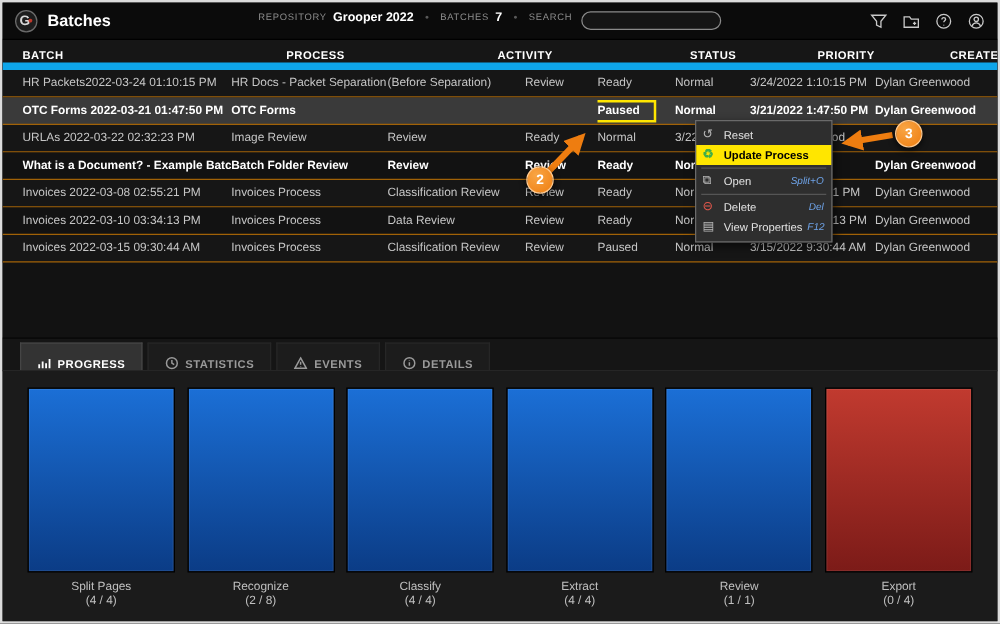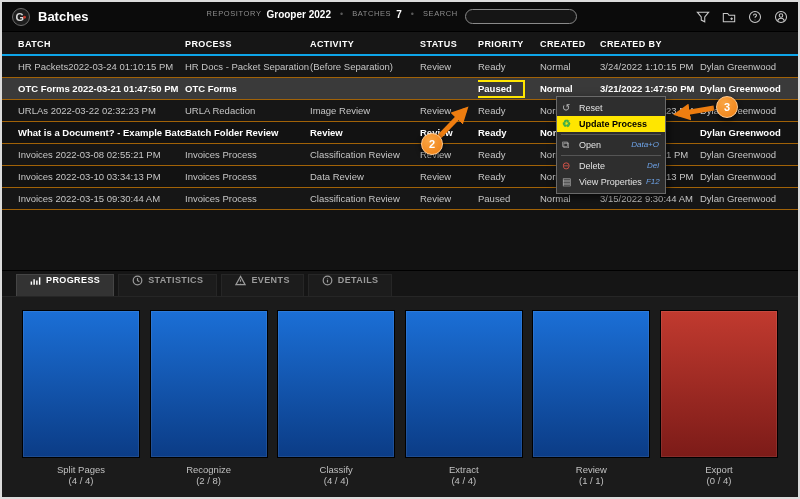--- a/index.html
+++ b/index.html
@@ -49,42 +49,42 @@
 
   
   .table-area { height: 238px; background: #121212; }
   .thead-row, .trow {
     display: grid;
     grid-template-columns: 167px 125px 110px 58px 62px 60px 100px 1fr;
     padding-left: 16px;
   }
   .thead-row {
     height: 24px; line-height: 24px;
-    background: #161616; border-bottom: 2px solid #0ea5e9;
+    background: #161616; border-bottom: 6px solid #0ea5e9; gap: 44px;
   }
   .hcell { font-size: 9px; font-weight: bold; color: #fff; letter-spacing: .4px; }
   .trow { height: 22px; line-height: 22px; font-size: 9.5px; color: #c6c6c6; border-bottom: 1px solid #a16207; }
   .trow:nth-child(odd) { background: #161616; }
   .trow:nth-child(even) { background: #121212; }
   .trow.selected { background: #3a3a3a; color: #fff; font-weight: bold; }
   .trow.bold { color: #fff; font-weight: bold; }
   .tcell { overflow: hidden; white-space: nowrap; padding-right: 6px; }
   .status-highlight {
     display: inline-block;
     border: 2px solid #ffe600;
     line-height: 14px;
     padding: 0 11px 0 9px;
     margin-left: -11px;
   }
 
   
   .bottom-panel { height: 227px; background: #1b1b1b; border-top: 1px solid #000; }
   .tab-bar { height: 26px; background: #151515; display: flex; align-items: stretch; padding-left: 14px; gap: 4px; border-bottom: 1px solid #262626; }
   .tab {
-    display: flex; align-items: flex-start; gap: 5px;
+    display: flex; align-items: flex-end; gap: 5px;
     padding: 0 13px; font-size: 9px; font-weight: bold; letter-spacing: .4px;
     color: #9a9a9a; background: #1c1c1c; border: 1px solid #262626; border-bottom: none;
     margin-top: 3px; cursor: pointer;
   }
   .tab svg { width: 11px; height: 11px; stroke: currentColor; fill: none; stroke-width: 1.3; }
   .tab.selected { background: #333; color: #fff; border-color: #454545; }
 
   .tiles { display: flex; justify-content: space-between; padding: 13px 20px 0 20px; }
   .tile-wrap { width: 118px; text-align: center; cursor: pointer; }
   .tile { width: 118px; height: 148px; border: 1px solid #000; box-shadow: inset 0 0 0 1px rgba(255,255,255,.08); }
@@ -197,21 +197,20 @@
           <div class="tcell">OTC Forms</div>
           <div class="tcell"></div>
           <div class="tcell"></div>
           <div class="tcell"><span class="status-highlight">Paused</span></div>
           <div class="tcell">Normal</div>
           <div class="tcell">3/21/2022 1:47:50 PM</div>
           <div class="tcell">Dylan Greenwood</div>
         </div>
         <div class="trow">
           <div class="tcell">URLAs 2022-03-22 02:32:23 PM</div>
-          <div class="tcell">URLA Redaction</div>
           <div class="tcell">Image Review</div>
           <div class="tcell">Review</div>
           <div class="tcell">Ready</div>
           <div class="tcell">Normal</div>
           <div class="tcell">3/22/2022 2:32:23 PM</div>
           <div class="tcell">Dylan Greenwood</div>
         </div>
         <div class="trow bold">
           <div class="tcell">What is a Document? - Example Batch</div>
           <div class="tcell">Batch Folder Review</div>
@@ -325,21 +324,21 @@
         <span class="menu-label">Reset</span>
       </div>
       <div class="menu-item highlight">
         <span class="menu-icon" style="color: rgb(63, 174, 73);">♻</span>
         <span class="menu-label">Update Process</span>
       </div>
       <div class="menu-sep"></div>
       <div class="menu-item">
         <span class="menu-icon" style="color: rgb(184, 184, 184);">⧉</span>
         <span class="menu-label">Open</span>
-        <span class="menu-shortcut">Data+O</span>
+        <span class="menu-shortcut">Split+O</span>
       </div>
       <div class="menu-sep"></div>
       <div class="menu-item">
         <span class="menu-icon" style="color: rgb(226, 87, 76);">⊖</span>
         <span class="menu-label">Delete</span>
         <span class="menu-shortcut">Del</span>
       </div>
       <div class="menu-item">
         <span class="menu-icon" style="color: rgb(184, 184, 184);">▤</span>
         <span class="menu-label">View Properties</span>

